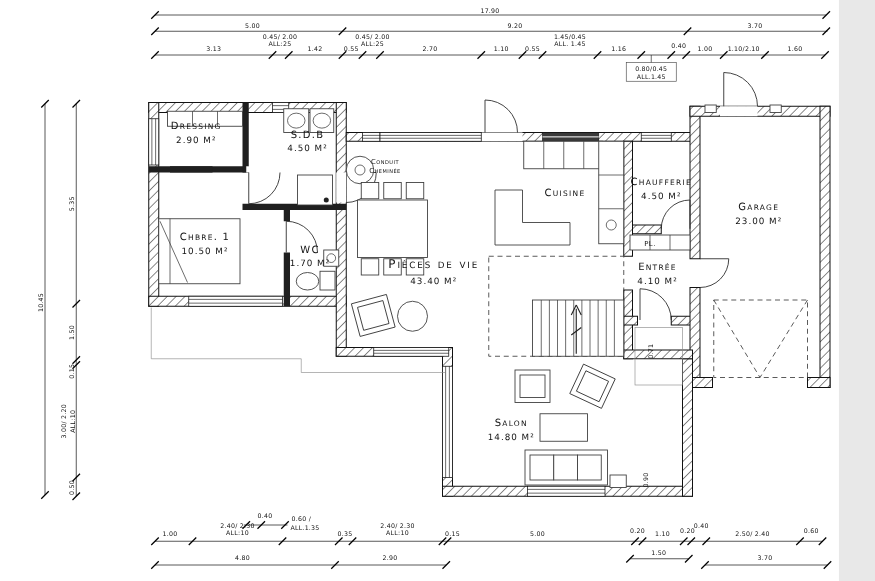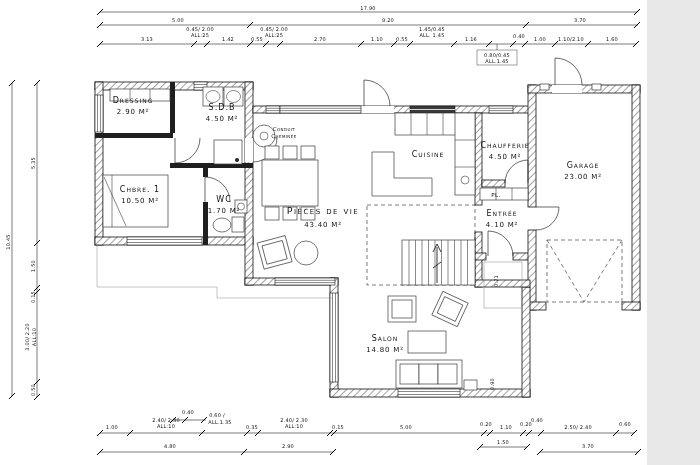--- a/index.html
+++ b/index.html
@@ -1,16 +1,16 @@
 <!DOCTYPE html>
 <html><head>
 <meta charset="utf-8">
 <style>
   html,body{margin:0;padding:0;background:#e8e8e8;}
-  .canvas{width:647px;height:465px;background:#ffffff;position:relative;overflow:hidden;}
+  .canvas{width:647px;height:465px;background:#ffffff;position:relative;overflow:hidden;padding-left:24px;}
   svg{display:block;}
   .wallx{fill:url(#hatch);stroke:#111;stroke-width:0.8;}
   .iwall{fill:#1f1f1f;stroke:none;}
   .gap{fill:#ffffff;stroke:none;}
   .win{fill:#ffffff;stroke:#111;stroke-width:0.6;}
   .winline{stroke:#111;stroke-width:0.5;}
   .windark{fill:#3a3a3a;stroke:#111;stroke-width:0.5;}
   .door{fill:none;stroke:#2a2a2a;stroke-width:0.7;}
   .furn{fill:#ffffff;stroke:#3c3c3c;stroke-width:0.7;}
   .furnln{stroke:#3c3c3c;stroke-width:0.6;fill:none;}

